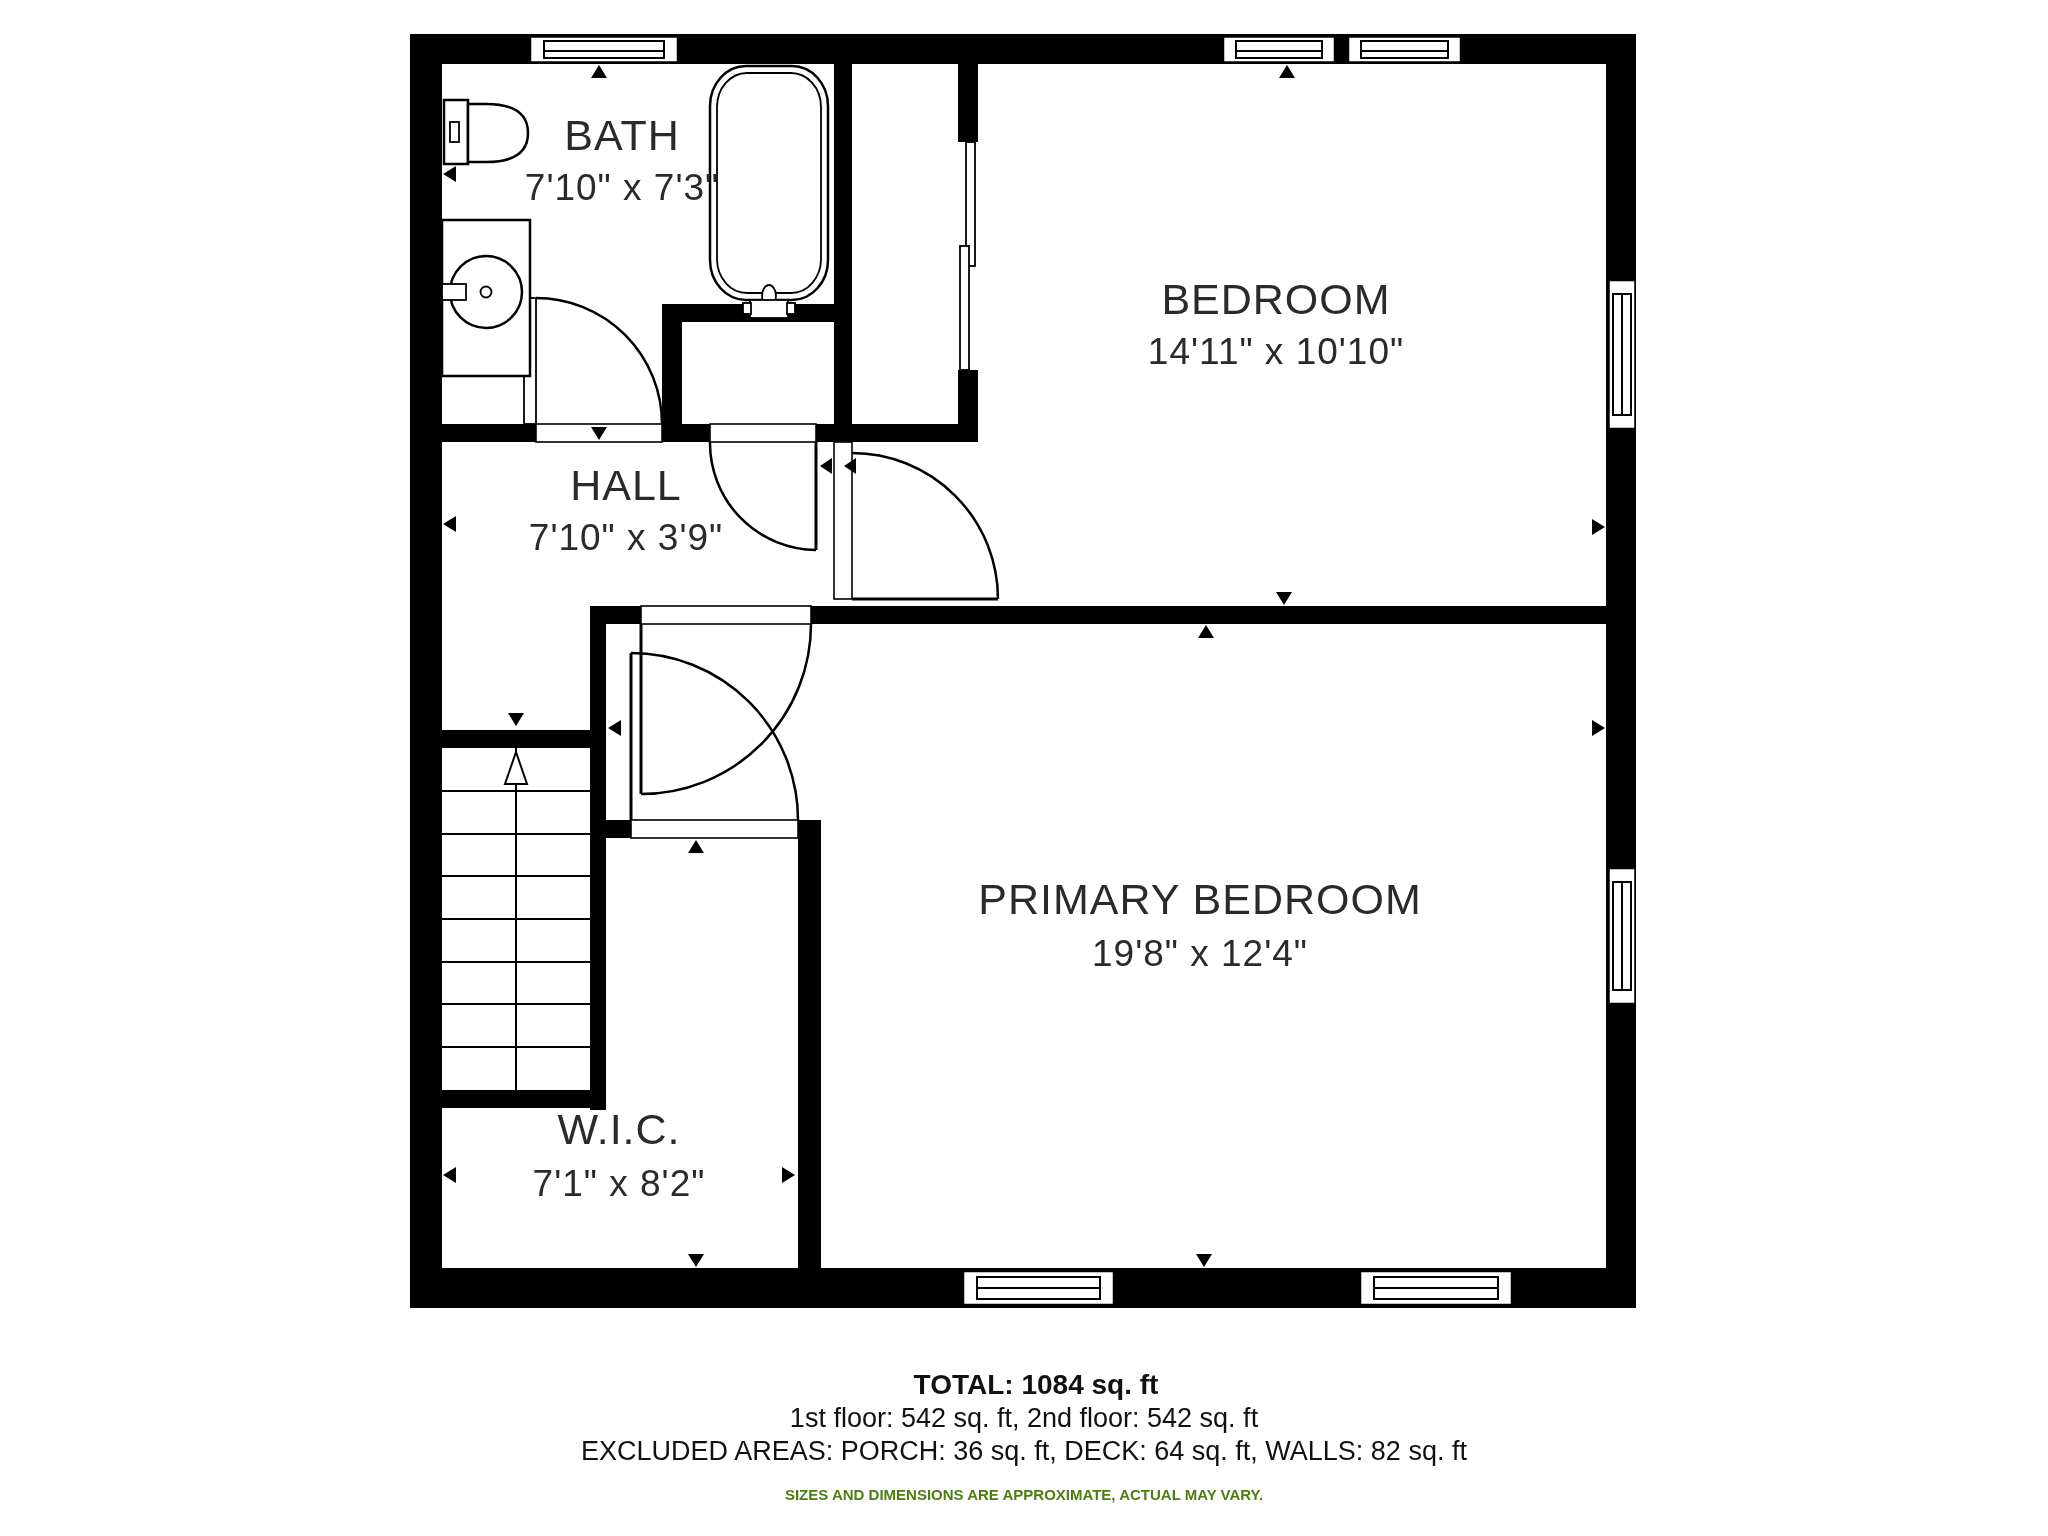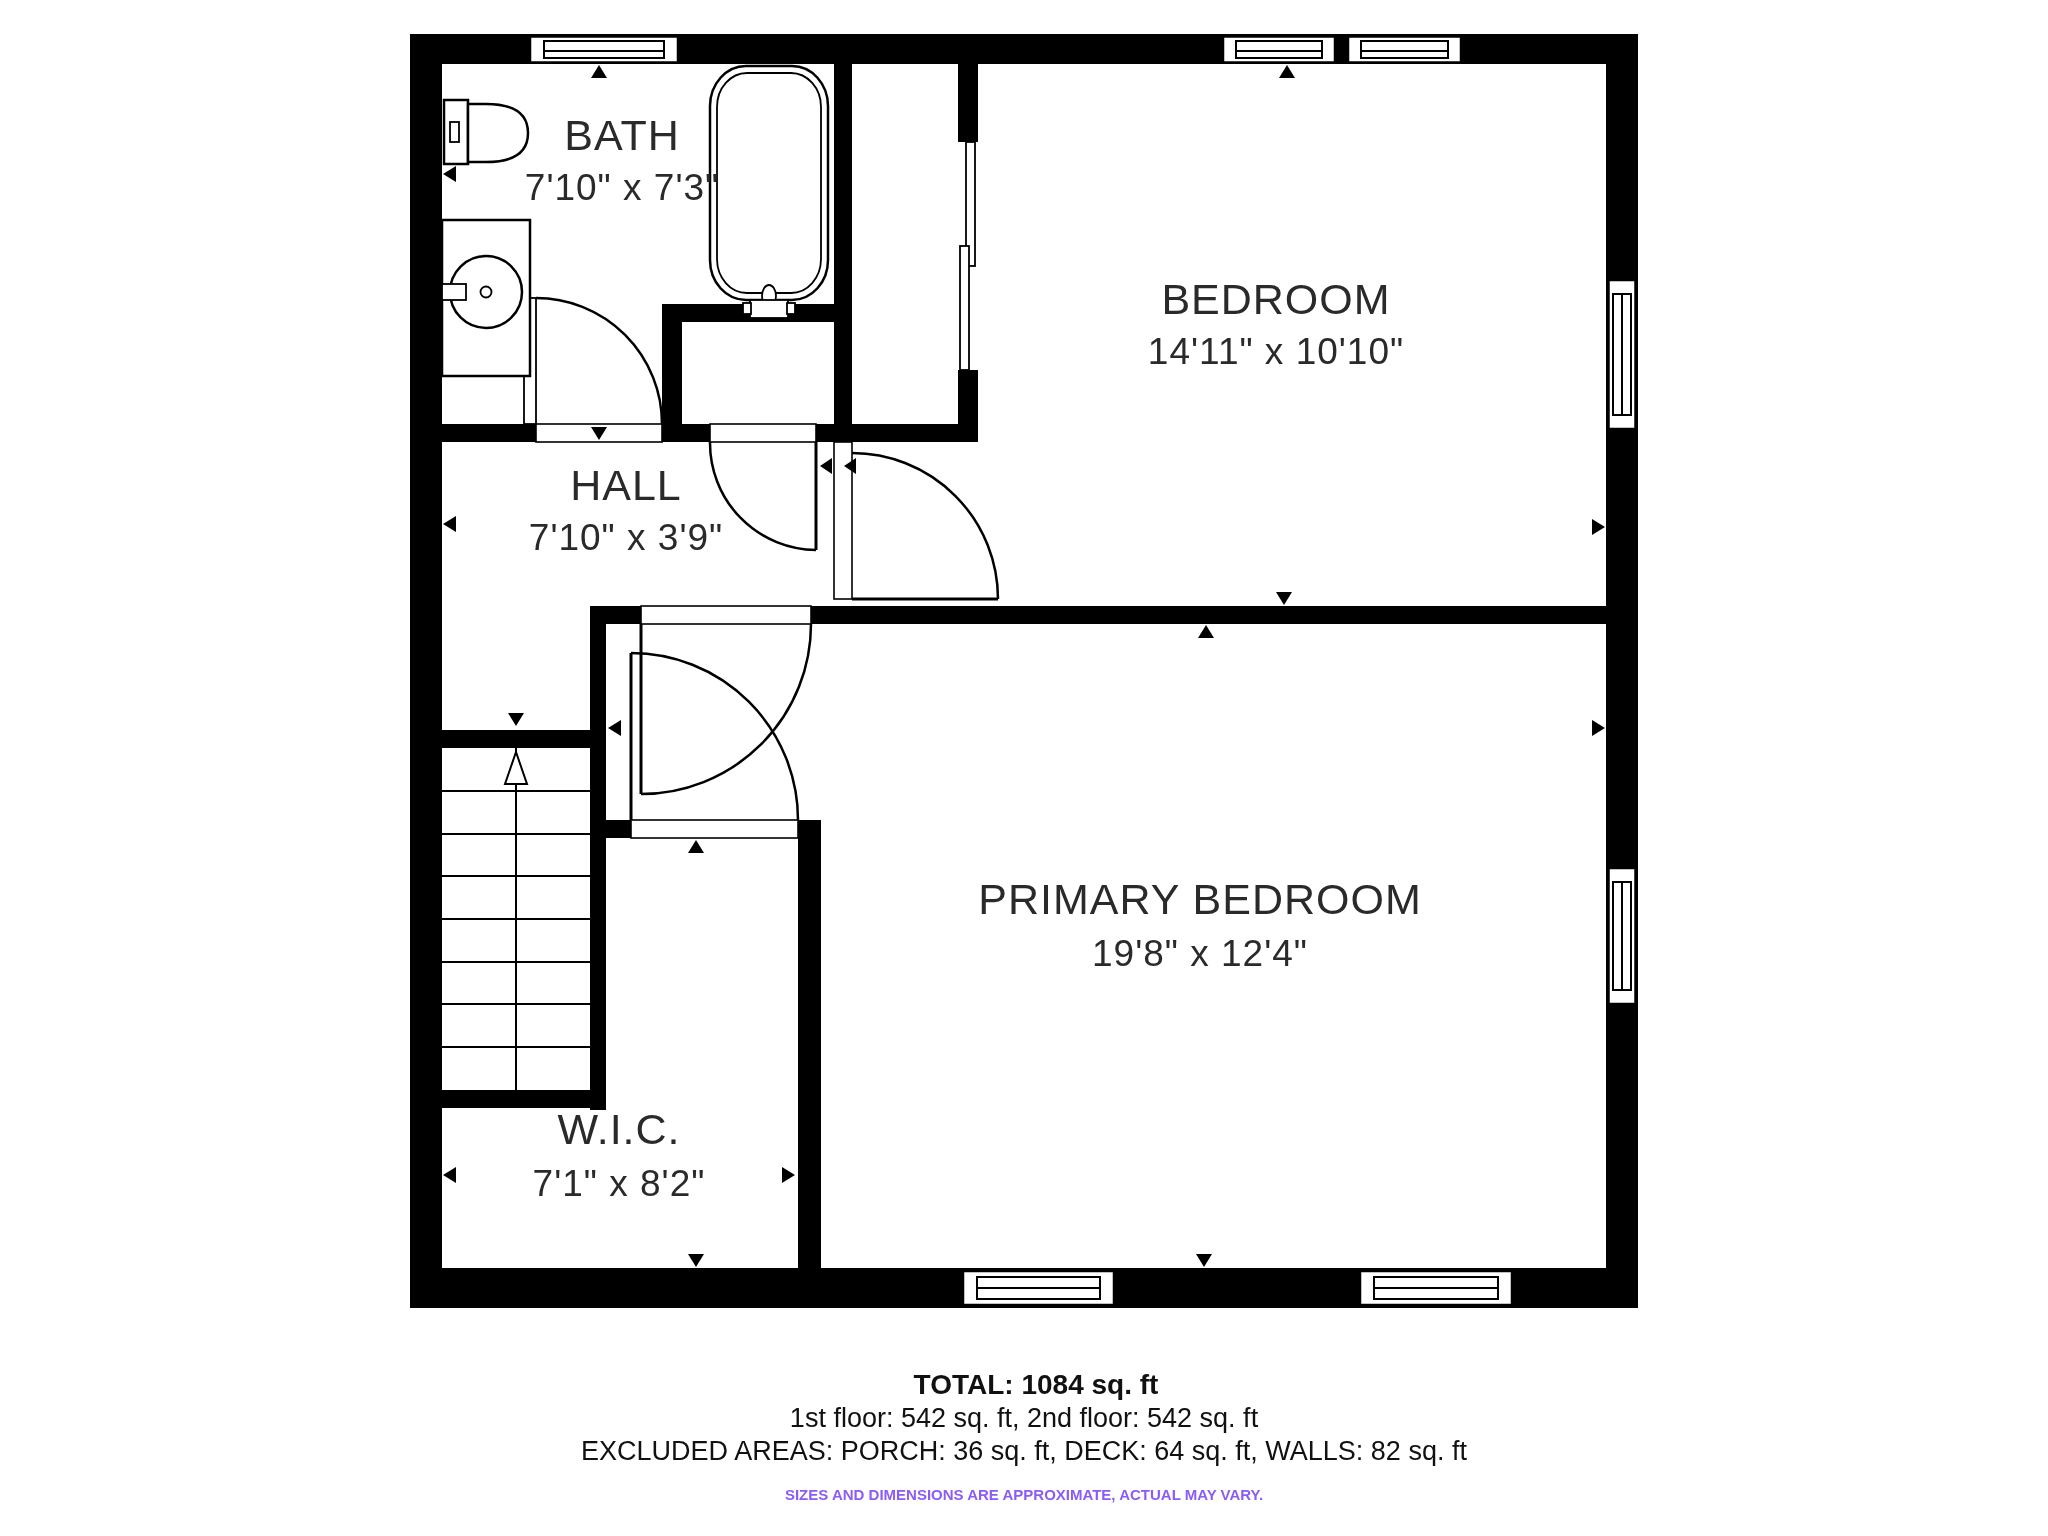--- a/index.html
+++ b/index.html
@@ -1,36 +1,36 @@
 <!DOCTYPE html>
 <html><head>
 <meta charset="utf-8">
 <style>
   html,body{margin:0;padding:0;background:#ffffff;}
-  .canvas{position:relative;width:2048px;height:1536px;background:#ffffff;overflow:hidden;
+  .canvas{position:relative;width:1636px;height:1536px;background:#ffffff;overflow:hidden;
           font-family:"Liberation Sans",sans-serif;}
   .plan-wrap{position:absolute;left:410px;top:34px;width:1228px;height:1274px;}
   svg text{font-family:"Liberation Sans","DejaVu Sans",sans-serif;fill:#2a2a2a;}
   .room-name{font-size:43px;letter-spacing:1px;}
   .room-dims{font-size:37px;letter-spacing:1px;}
   .wall{fill:#000000;}
   .fix{fill:#ffffff;stroke:#000000;stroke-width:2.5;}
   .fix-thin{fill:#ffffff;stroke:#000000;stroke-width:1.8;}
   .arc{fill:none;stroke:#000000;stroke-width:2.5;}
   .leaf{stroke:#000000;stroke-width:3;}
   .tread{stroke:#000000;stroke-width:2;}
   .win{fill:#ffffff;stroke:#000000;stroke-width:2.5;}
   .win-in{fill:none;stroke:#000000;stroke-width:2;}
   .tri{fill:#000000;}
   .tri-open{fill:#ffffff;stroke:#000000;stroke-width:2;}
   .thresh{fill:#ffffff;stroke:#000000;stroke-width:1.6;}
   .footer{position:absolute;left:0;top:1368px;width:2048px;text-align:center;color:#111;}
   .footer .total{font-size:28px;font-weight:bold;line-height:34px;padding-left:24px;}
   .footer .line{font-size:27px;font-weight:400;line-height:33px;}
-  .footer .disclaimer{font-size:15px;font-weight:600;margin-top:18px;color:#8b5cf6;}
+  .footer .disclaimer{font-size:15px;font-weight:600;margin-top:18px;color:#4d7c0f;}
 </style>
 </head>
 <body>
 
 <div class="canvas">
   <div class="plan-wrap">
     <svg viewBox="0 0 1228 1274" width="1228" height="1274">
 
       <g>
         <rect class="wall" x="0" y="0" width="1228" height="30"></rect>

